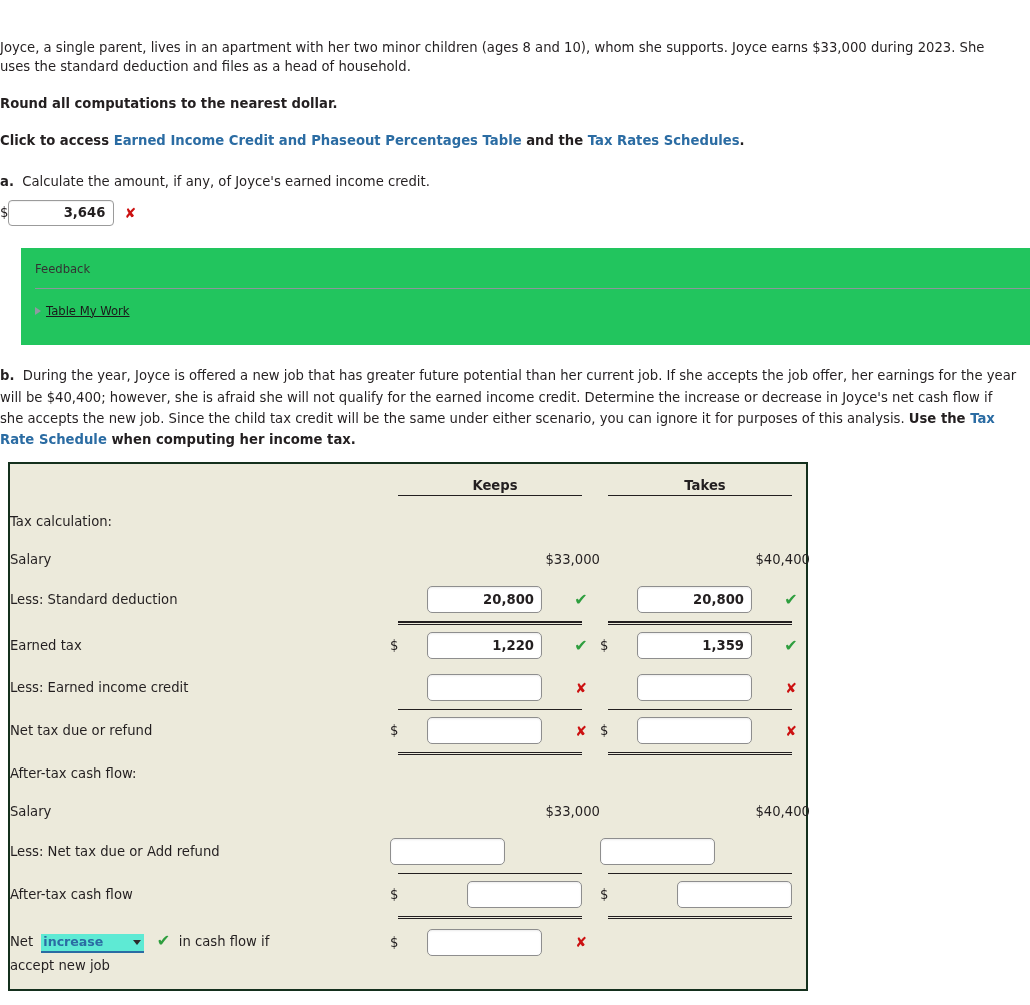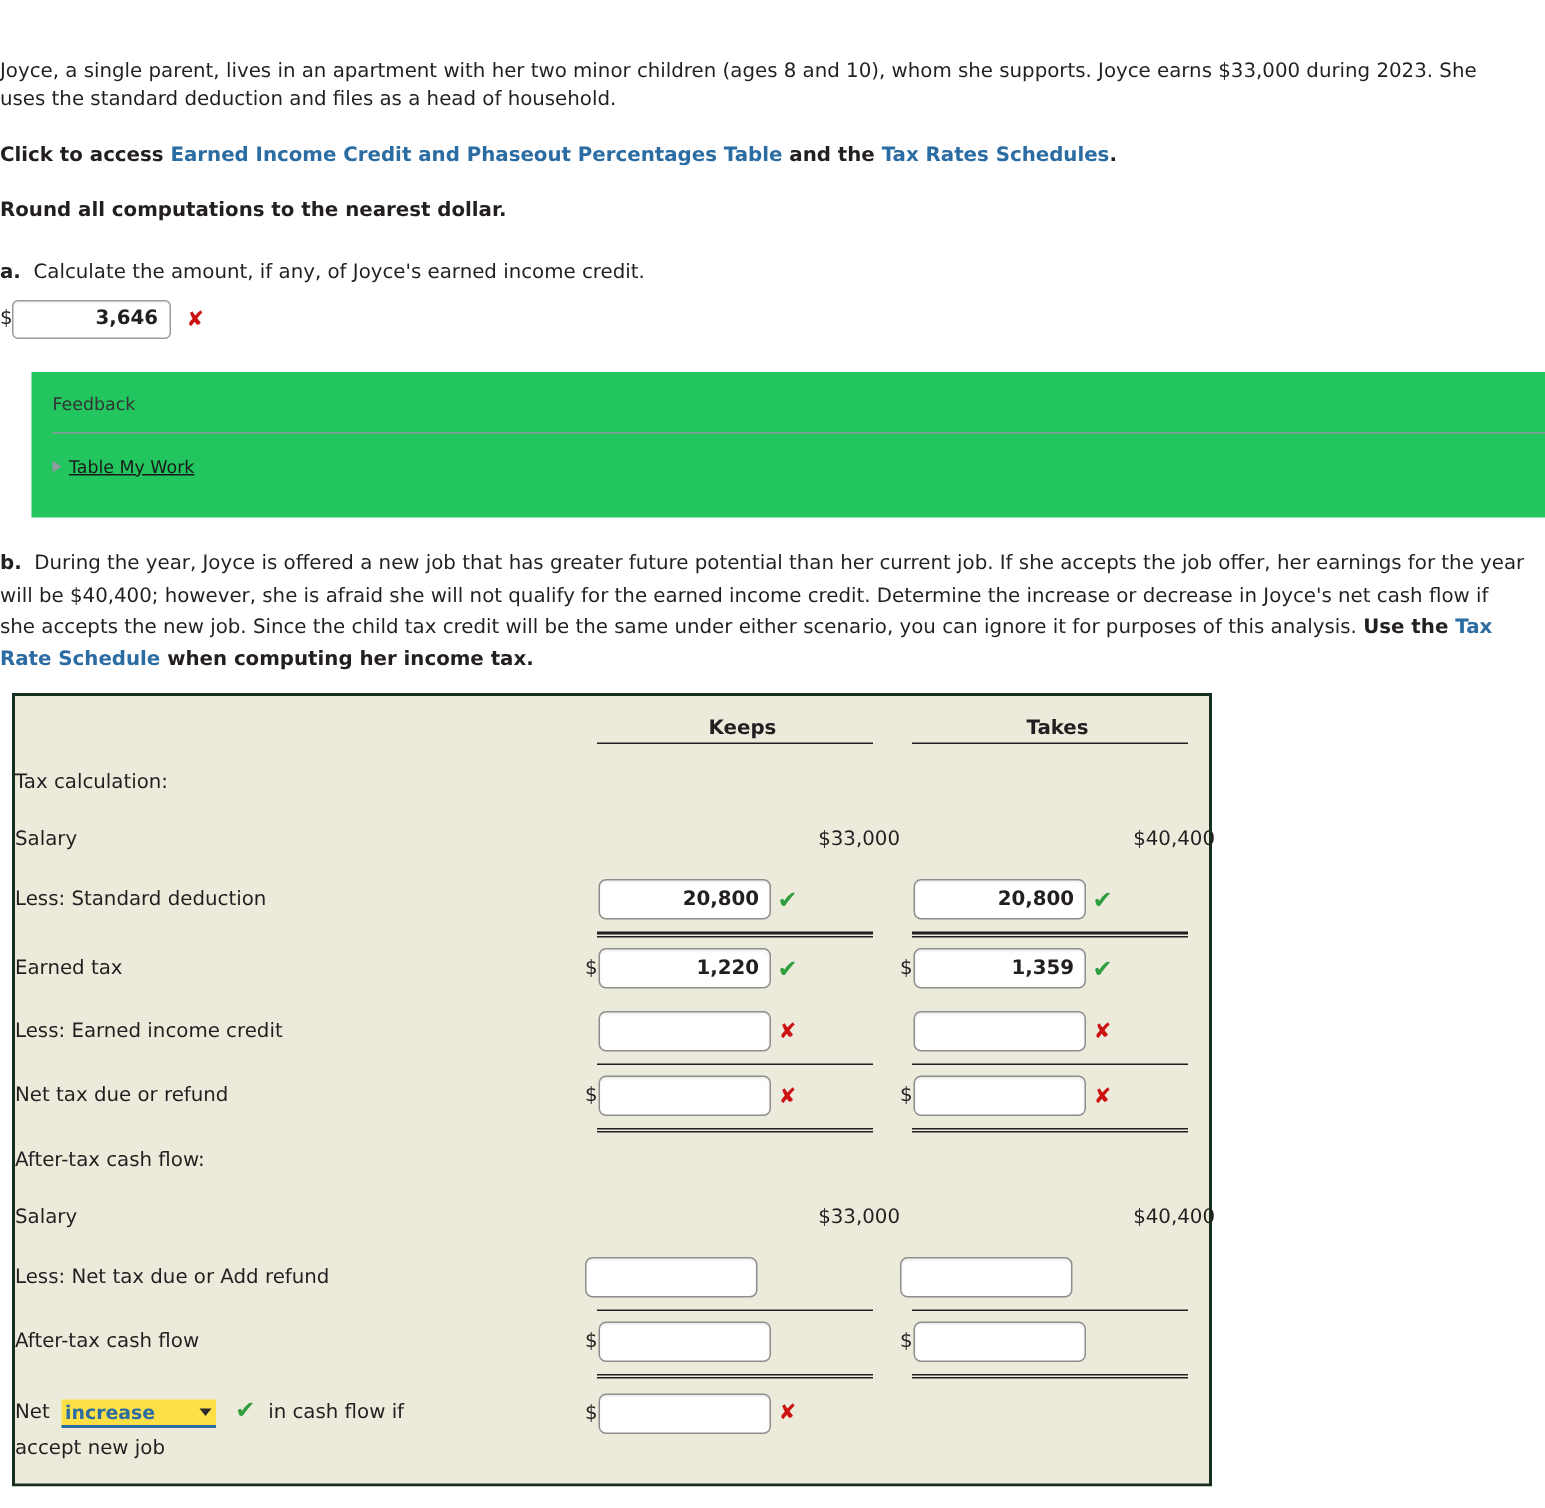--- a/index.html
+++ b/index.html
@@ -157,22 +157,23 @@
   .row-tall td { height: 42px; }
   .row-med  td { height: 38px; }
 
   .valcell { text-align: right; padding-right: 18px; }
   .valtext { font-size: 13.2px; color: #231f20; }
 
   
   .ingrp {
     display: flex;
     align-items: center;
-    justify-content: flex-start;
+    justify-content: space-between;
     padding-right: 8px;
+    gap: 24px;
   }
   .pre-dollar {
     font-size: 13.2px;
     color: #231f20;
     width: 9px;
     text-align: left;
     flex: 0 0 9px;
   }
   .pre-dollar.empty { color: transparent; }
   .wsbox {
@@ -217,21 +218,21 @@
     display: inline-flex;
     align-items: center;
     vertical-align: middle;
   }
   .fakeselect {
     display: inline-flex;
     align-items: center;
     justify-content: space-between;
     width: 103px;
     height: 19px;
-    background: #fde047;
+    background: #5eead4;
     border: none;
     border-bottom: 2px solid #2b6ca3;
     color: #2b6ca3;
     font-weight: bold;
     font-size: 12.6px;
     padding: 0 3px 0 2px;
     margin: 0 4px;
     position: relative;
     top: 1px;
   }
@@ -246,23 +247,23 @@
 </style>
 </head>
 <body>
 
 <div class="page">
 
   <div class="prose">
 
     <p class="para intro">Joyce, a single parent, lives in an apartment with her two minor children (ages 8 and 10), whom she supports. Joyce earns $33,000 during 2023. She uses the standard deduction and files as a head of household.</p>
 
+    <p class="para bold">Round all computations to the nearest dollar.</p>
+
     <p class="para access"><span>Click to access </span><a class="lnk" href="#">Earned Income Credit and Phaseout Percentages Table</a><span> and the </span><a class="lnk" href="#">Tax Rates Schedules</a><span>.</span></p>
-
-    <p class="para bold">Round all computations to the nearest dollar.</p>
 
     <p class="para qa"><span class="part-label">a.</span>&nbsp;&nbsp;<span>Calculate the amount, if any, of Joyce's earned income credit.</span></p>
 
     <div class="answer-line">
       <span class="dollar">$</span>
       <div class="ansbox">3,646</div>
       <span class="mark-x">✘</span>
     </div>
   </div>
 

